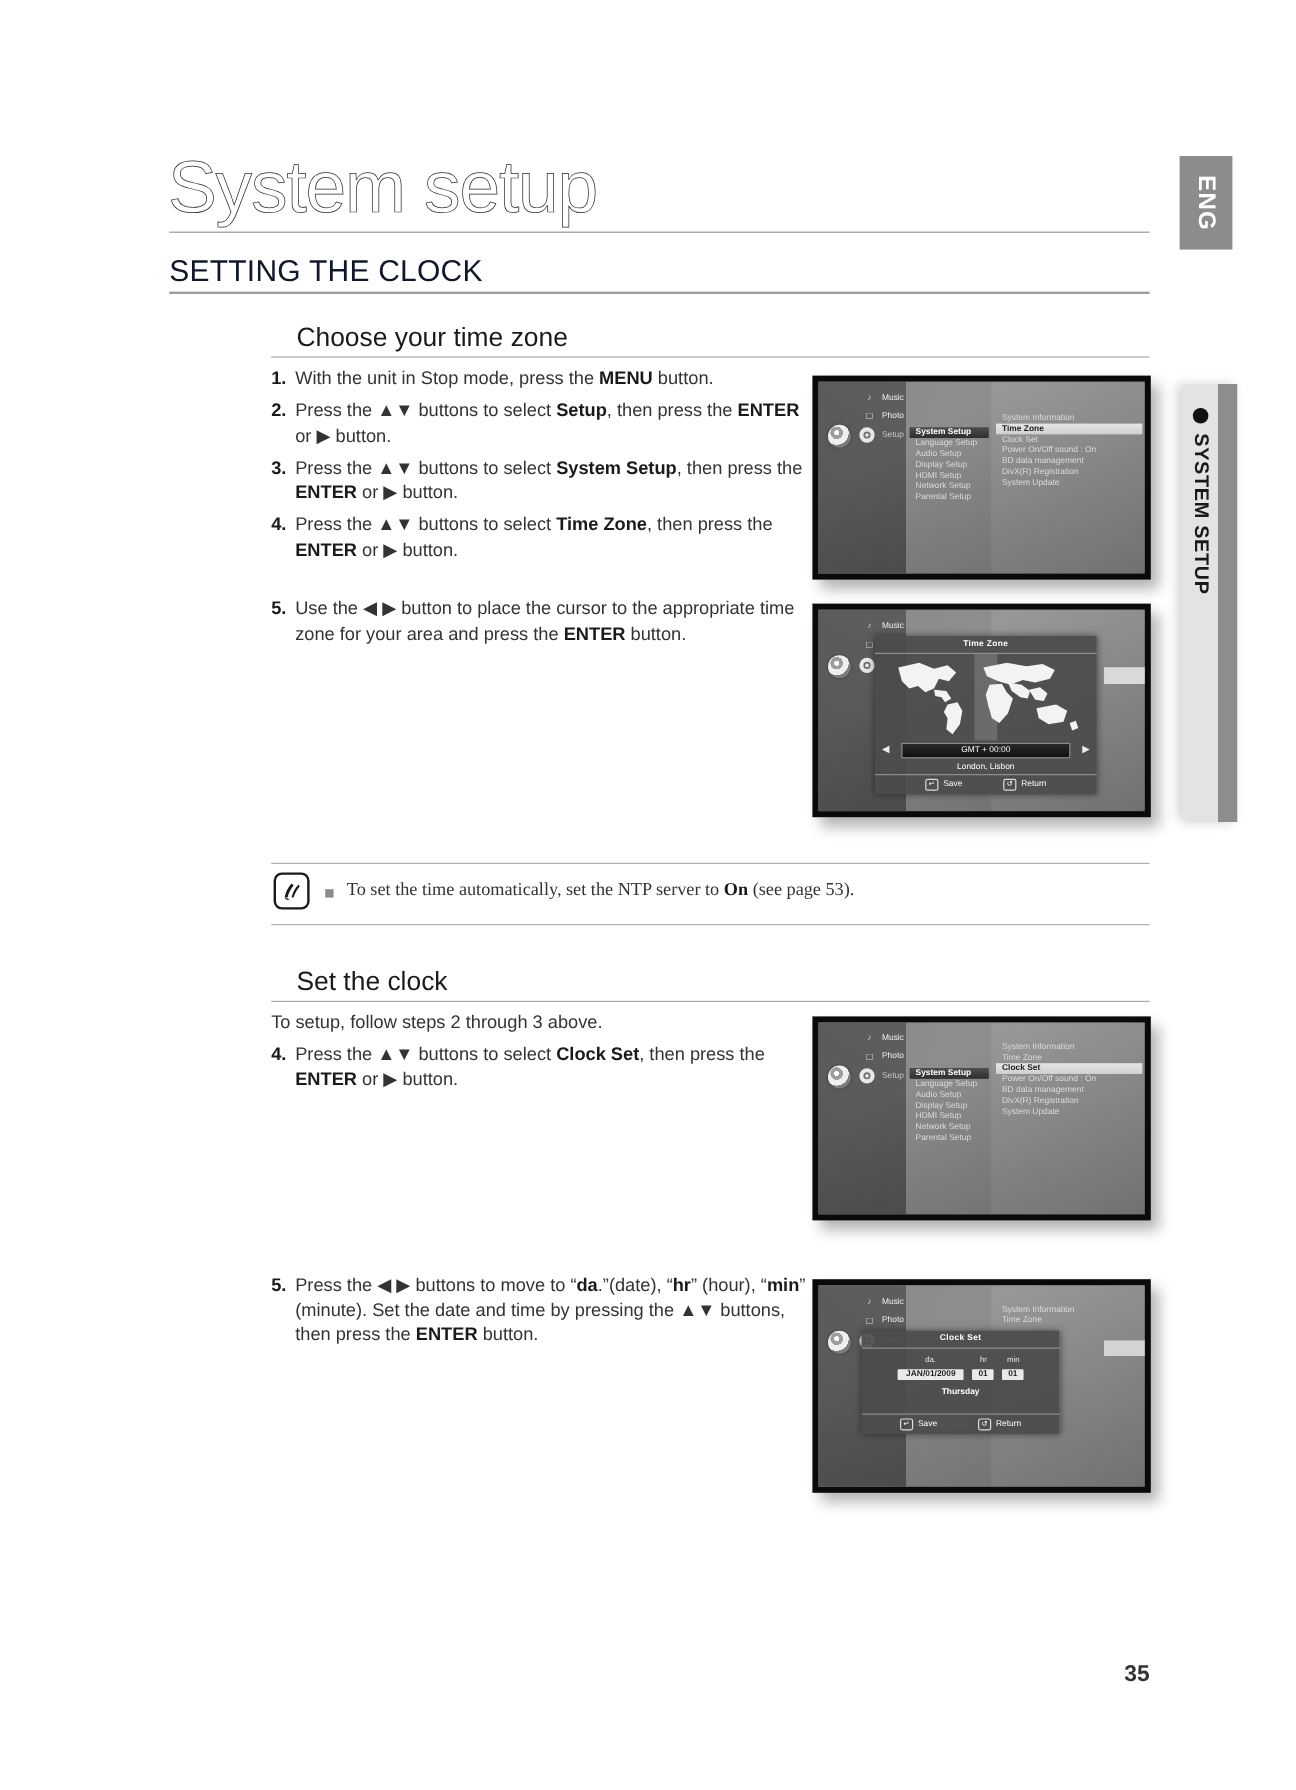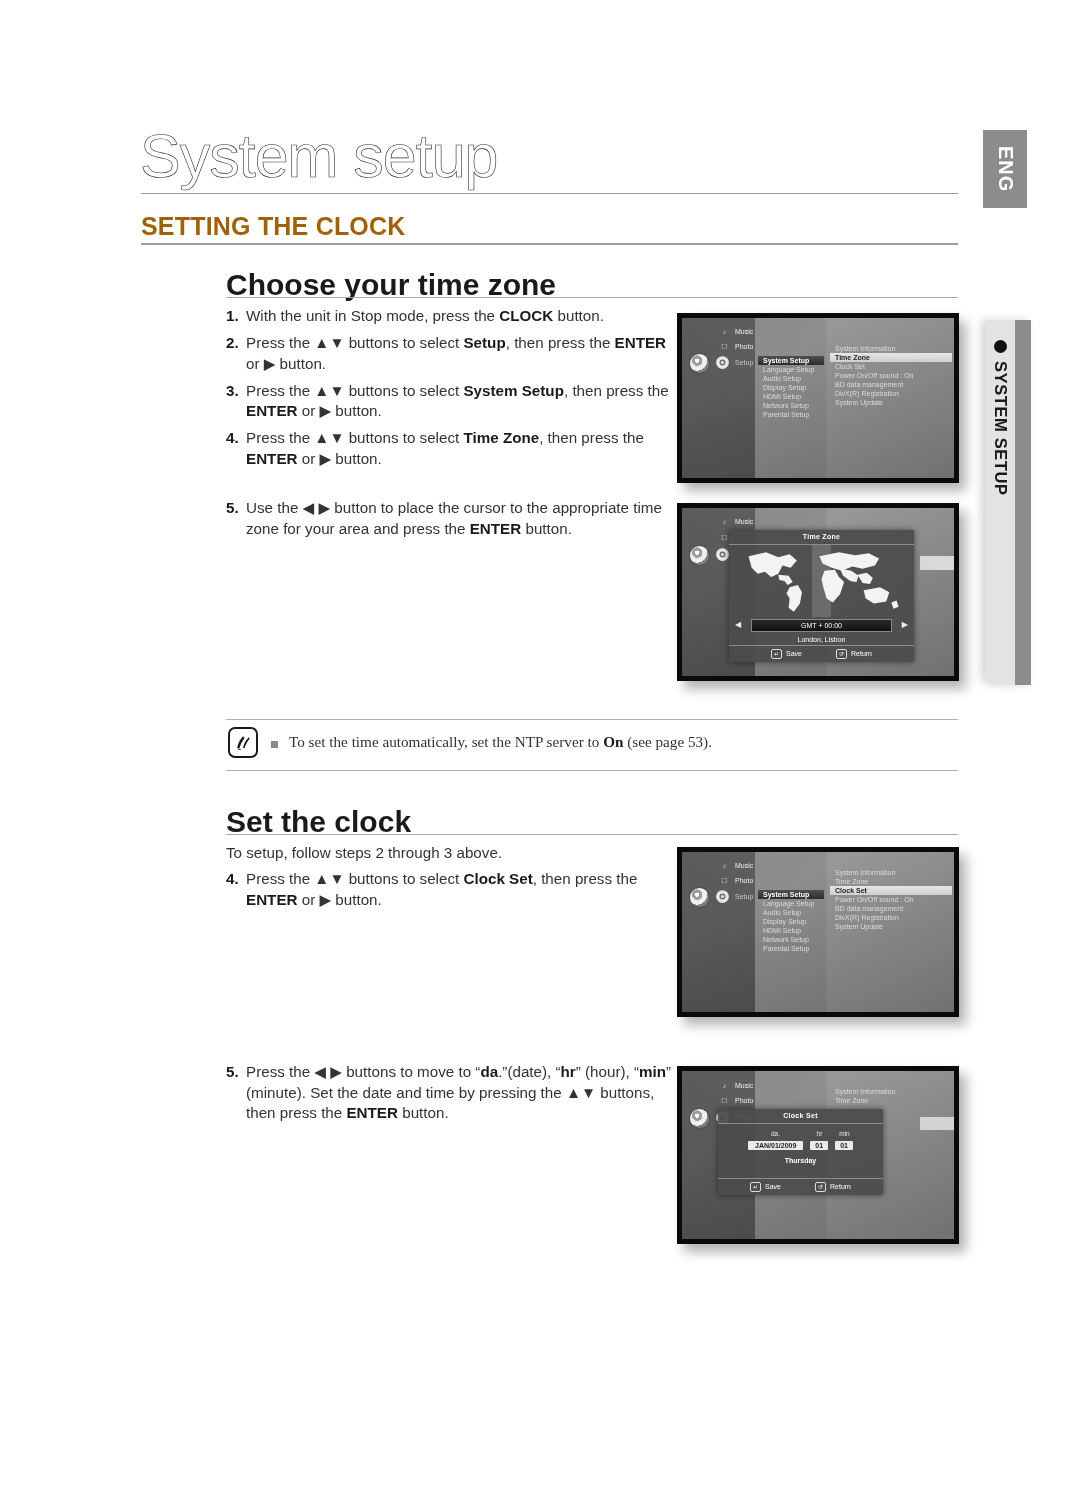--- a/index.html
+++ b/index.html
@@ -66,32 +66,32 @@
     font-family:"Liberation Sans", sans-serif;
   }
   .title-rule{
     position:absolute; left:141px; top:193px; width:817px; height:1px;
     background:#9a9a9a;
   }
 
   
   .h1{
     position:absolute; left:141px; top:212px;
-    font-size:25px; font-weight:bold; letter-spacing:.2px;
-    color:#a16207;
+    font-size:25px; font-weight:normal; letter-spacing:.2px;
+    color:#0f172a;
   }
   .h1-rule{
     position:absolute; left:141px; top:243px; width:817px; height:2px;
     background:#9e9e9e;
   }
 
   
   .h2{
     position:absolute;
-    font-size:30px; font-weight:bold; color:#1a1a1a;
+    font-size:22px; font-weight:normal; color:#1a1a1a;margin-left:21px;
   }
   .h2-rule{ position:absolute; height:1px; background:#a8a8a8; }
 
   
   .steps{ position:absolute; font-size:15.2px; line-height:20.5px; color:#333; }
   .step{ display:flex; margin-bottom:6.5px; }
   .step .num{ font-weight:bold; width:20px; flex:none; color:#1a1a1a; }
   .step .txt{ flex:1; }
   b { color:#1a1a1a; }
   .plain{ font-size:15.2px; line-height:20.5px; color:#333; }
@@ -237,21 +237,21 @@
 
   <div class="h1">SETTING THE CLOCK</div>
   <div class="h1-rule"></div>
 
   <div class="h2" style="left:226px; top:268px;">Choose your time zone</div>
   <div class="h2-rule" style="left:226px; top:297px; width:732px;"></div>
 
   <div class="steps" style="left:226px; top:306px; width:450px;">
     <div class="step">
       <div class="num">1.</div>
-      <div class="txt">With the unit in Stop mode, press the <b>CLOCK</b> button.</div>
+      <div class="txt">With the unit in Stop mode, press the <b>MENU</b> button.</div>
     </div>
     <div class="step">
       <div class="num">2.</div>
       <div class="txt">Press the ▲▼ buttons to select <b>Setup</b>, then press the <b>ENTER</b> or ▶ button.</div>
     </div>
     <div class="step">
       <div class="num">3.</div>
       <div class="txt">Press the ▲▼ buttons to select <b>System Setup</b>, then press the <b>ENTER</b> or ▶ button.</div>
     </div>
     <div class="step">
@@ -509,14 +509,15 @@
         <div class="dayname" style="top:48px;">Thursday</div>
 
         <div class="dfoot" style="position:absolute; left:0; right:0; bottom:0;">
           <span><span class="keycap">↵</span><span>Save</span></span>
           <span><span class="keycap">↺</span><span>Return</span></span>
         </div>
       </div>
     </div>
   </div>
 
+  <div class="pageno">35</div>
 
 </div>
 
 </body></html>

